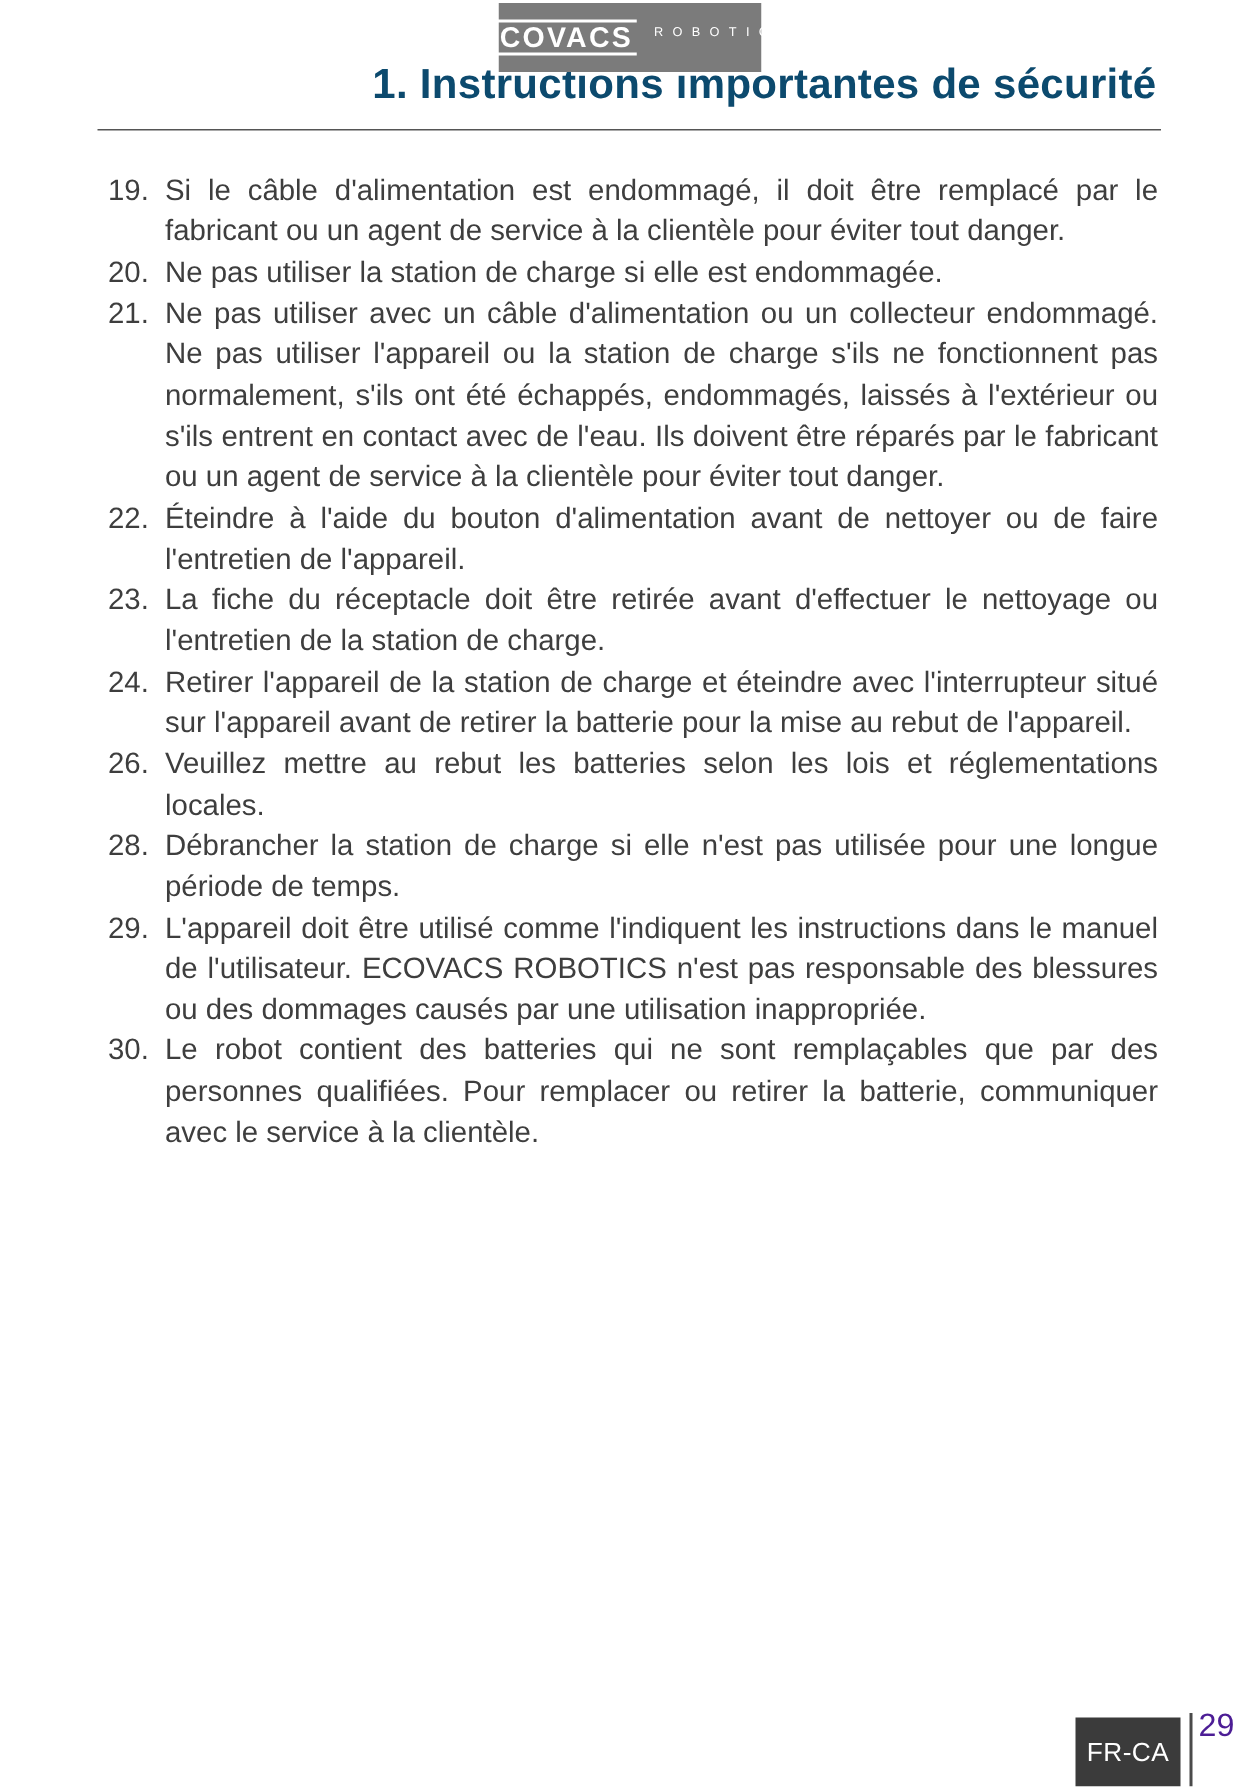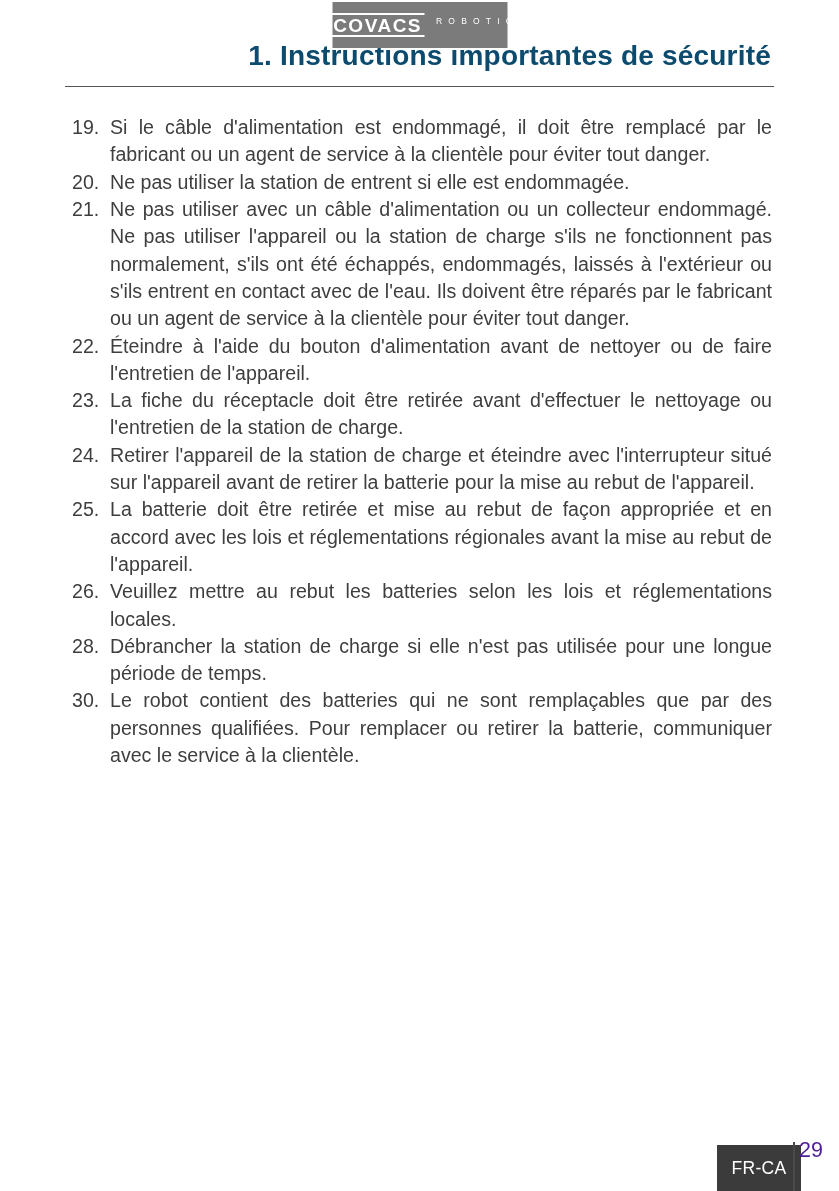--- a/index.html
+++ b/index.html
@@ -75,21 +75,21 @@
   }
   .item { display: flex; }
   .item .num { flex: 0 0 38px; }
   .item .txt { flex: 1; text-align: justify; }
 
   
   .footer-badge {
     position: absolute;
     left: 717px;
     top: 1145px;
-    width: 84px;
+    width: 70px;
     height: 46px;
     background: #3b3b3b;
     color: #ffffff;
     font-size: 17.5px;
     display: flex;
     align-items: center;
     justify-content: center;
     letter-spacing: 0.3px;
   }
   .footer-line {
@@ -129,49 +129,49 @@
   <div class="page-title">1. Instructions importantes de sécurité</div>
   <hr class="title-divider">
 
   <div class="list">
       <div class="item">
         <span class="num">19.</span>
         <div class="txt">Si le câble d'alimentation est endommagé, il doit être remplacé par le fabricant ou un agent de service à la clientèle pour éviter tout danger.</div>
       </div>
       <div class="item">
         <span class="num">20.</span>
-        <div class="txt">Ne pas utiliser la station de entrent si elle est endommagée.</div>
+        <div class="txt">Ne pas utiliser la station de charge si elle est endommagée.</div>
       </div>
       <div class="item">
         <span class="num">21.</span>
         <div class="txt">Ne pas utiliser avec un câble d'alimentation ou un collecteur endommagé. Ne pas utiliser l'appareil ou la station de charge s'ils ne fonctionnent pas normalement, s'ils ont été échappés, endommagés, laissés à l'extérieur ou s'ils entrent en contact avec de l'eau. Ils doivent être réparés par le fabricant ou un agent de service à la clientèle pour éviter tout danger.</div>
       </div>
       <div class="item">
         <span class="num">22.</span>
         <div class="txt">Éteindre à l'aide du bouton d'alimentation avant de nettoyer ou de faire l'entretien de l'appareil.</div>
       </div>
       <div class="item">
         <span class="num">23.</span>
         <div class="txt">La fiche du réceptacle doit être retirée avant d'effectuer le nettoyage ou l'entretien de la station de charge.</div>
       </div>
       <div class="item">
         <span class="num">24.</span>
         <div class="txt">Retirer l'appareil de la station de charge et éteindre avec l'interrupteur situé sur l'appareil avant de retirer la batterie pour la mise au rebut de l'appareil.</div>
       </div>
       <div class="item">
-        <span class="num">25.</span>
-        <div class="txt">La batterie doit être retirée et mise au rebut de façon appropriée et en accord avec les lois et réglementations régionales avant la mise au rebut de l'appareil.</div>
-      </div>
-      <div class="item">
         <span class="num">26.</span>
         <div class="txt">Veuillez mettre au rebut les batteries selon les lois et réglementations locales.</div>
       </div>
       <div class="item">
         <span class="num">28.</span>
         <div class="txt">Débrancher la station de charge si elle n'est pas utilisée pour une longue période de temps.</div>
+      </div>
+      <div class="item">
+        <span class="num">29.</span>
+        <div class="txt">L'appareil doit être utilisé comme l'indiquent les instructions dans le manuel de l'utilisateur. ECOVACS ROBOTICS n'est pas responsable des blessures ou des dommages causés par une utilisation inappropriée.</div>
       </div>
       <div class="item">
         <span class="num">30.</span>
         <div class="txt">Le robot contient des batteries qui ne sont remplaçables que par des personnes qualifiées. Pour remplacer ou retirer la batterie, communiquer avec le service à la clientèle.</div>
       </div>
     </div>
 
   <div class="footer-badge">FR-CA</div>
   <div class="footer-line"></div>
   <div class="page-num">29</div>

